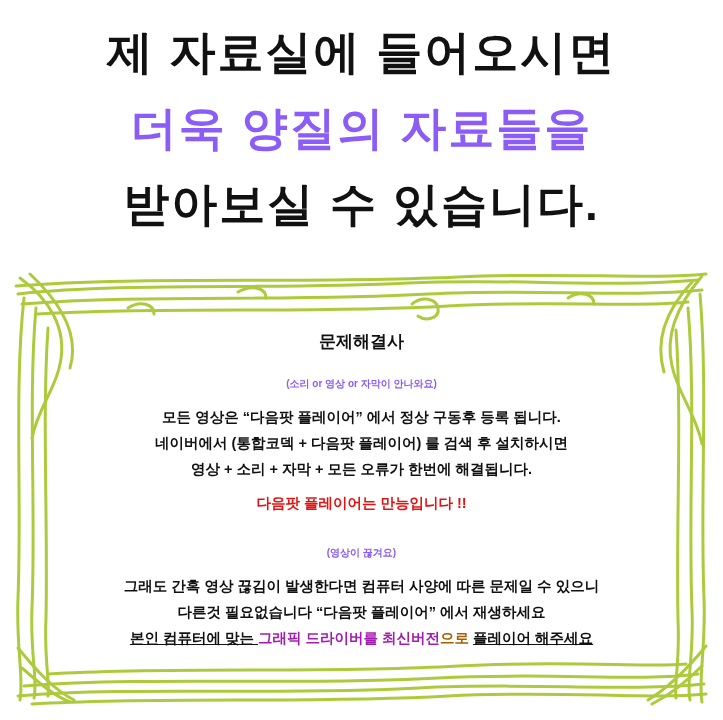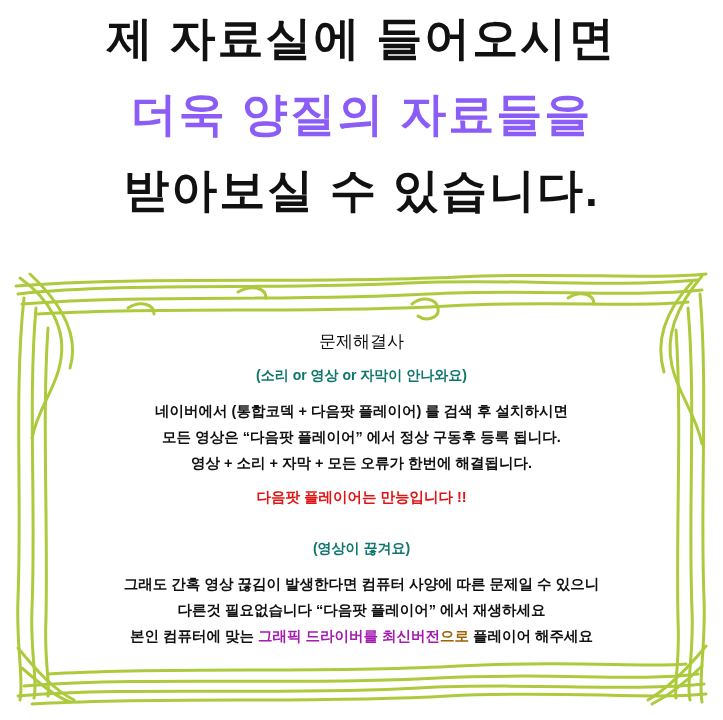--- a/index.html
+++ b/index.html
@@ -16,21 +16,21 @@
   .page {
     position: relative;
     width: 723px;
     height: 720px;
     background: #ffffff;
   }
 
   
   .headline {
     position: absolute;
-    top: 0;
+    top: 14px;
     left: 0;
     width: 723px;
     text-align: center;
   }
   .headline-line {
     font-family: "Liberation Sans", sans-serif;
     font-weight: bold;
     font-size: 46px;
     line-height: 76px;
     letter-spacing: 2px;
@@ -60,48 +60,48 @@
   
   .content {
     position: absolute;
     top: 330px;
     left: 0;
     width: 723px;
     text-align: center;
   }
   .block-title {
     font-family: "Liberation Sans", sans-serif;
-    font-weight: normal;
+    font-weight: bold;
     font-size: 17px;
     color: #111111;
-    margin-bottom: 14px;
+    margin-bottom: 24px;
   }
   .q {
     font-family: "Liberation Sans", sans-serif;
     font-weight: bold;
-    font-size: 14px;
-    color: #0f766e;
+    font-size: 10px;
+    color: #8b5cf6;
     margin-bottom: 13px;
   }
   .ln {
     font-family: "Liberation Sans", sans-serif;
     font-weight: bold;
     font-size: 14.5px;
     color: #111111;
     line-height: 26px;
     white-space: nowrap;
   }
   .ln.red {
     color: #e11414;
   }
   .spacer-sm { height: 8px; }
   .spacer-md { height: 30px; }
   .mix .red { color: #a21caf; }
   .mix .blue { color: #a16207; }
-  .mix .black { color: #111111; }
+  .mix .black { color: #111111; text-decoration: underline; }
 </style>
 </head>
 <body>
 
 <div class="page">
 
   <div class="headline">
     <div class="headline-line">제 자료실에 들어오시면</div>
     <div class="headline-line accent">더욱 양질의 자료들을</div>
     <div class="headline-line">받아보실 수 있습니다.</div>
@@ -147,22 +147,22 @@
         <path d="M230,24 C244,16 258,20 258,30"></path>
       </g>
     </svg>
   </div>
 
   <div class="content">
     <div class="block-title">문제해결사</div>
 
     <div class="q">(소리 or 영상 or 자막이 안나와요)</div>
 
+    <div class="ln">모든 영상은 “다음팟 플레이어” 에서 정상 구동후 등록 됩니다.</div>
     <div class="ln">네이버에서 (통합코덱 + 다음팟 플레이어) 를 검색 후 설치하시면</div>
-    <div class="ln">모든 영상은 “다음팟 플레이어” 에서 정상 구동후 등록 됩니다.</div>
     <div class="ln">영상 + 소리 + 자막 + 모든 오류가 한번에 해결됩니다.</div>
 
     <div class="spacer-sm"></div>
 
     <div class="ln red">다음팟 플레이어는 만능입니다 !!</div>
 
     <div class="spacer-md"></div>
 
     <div class="q">(영상이 끊겨요)</div>
 

